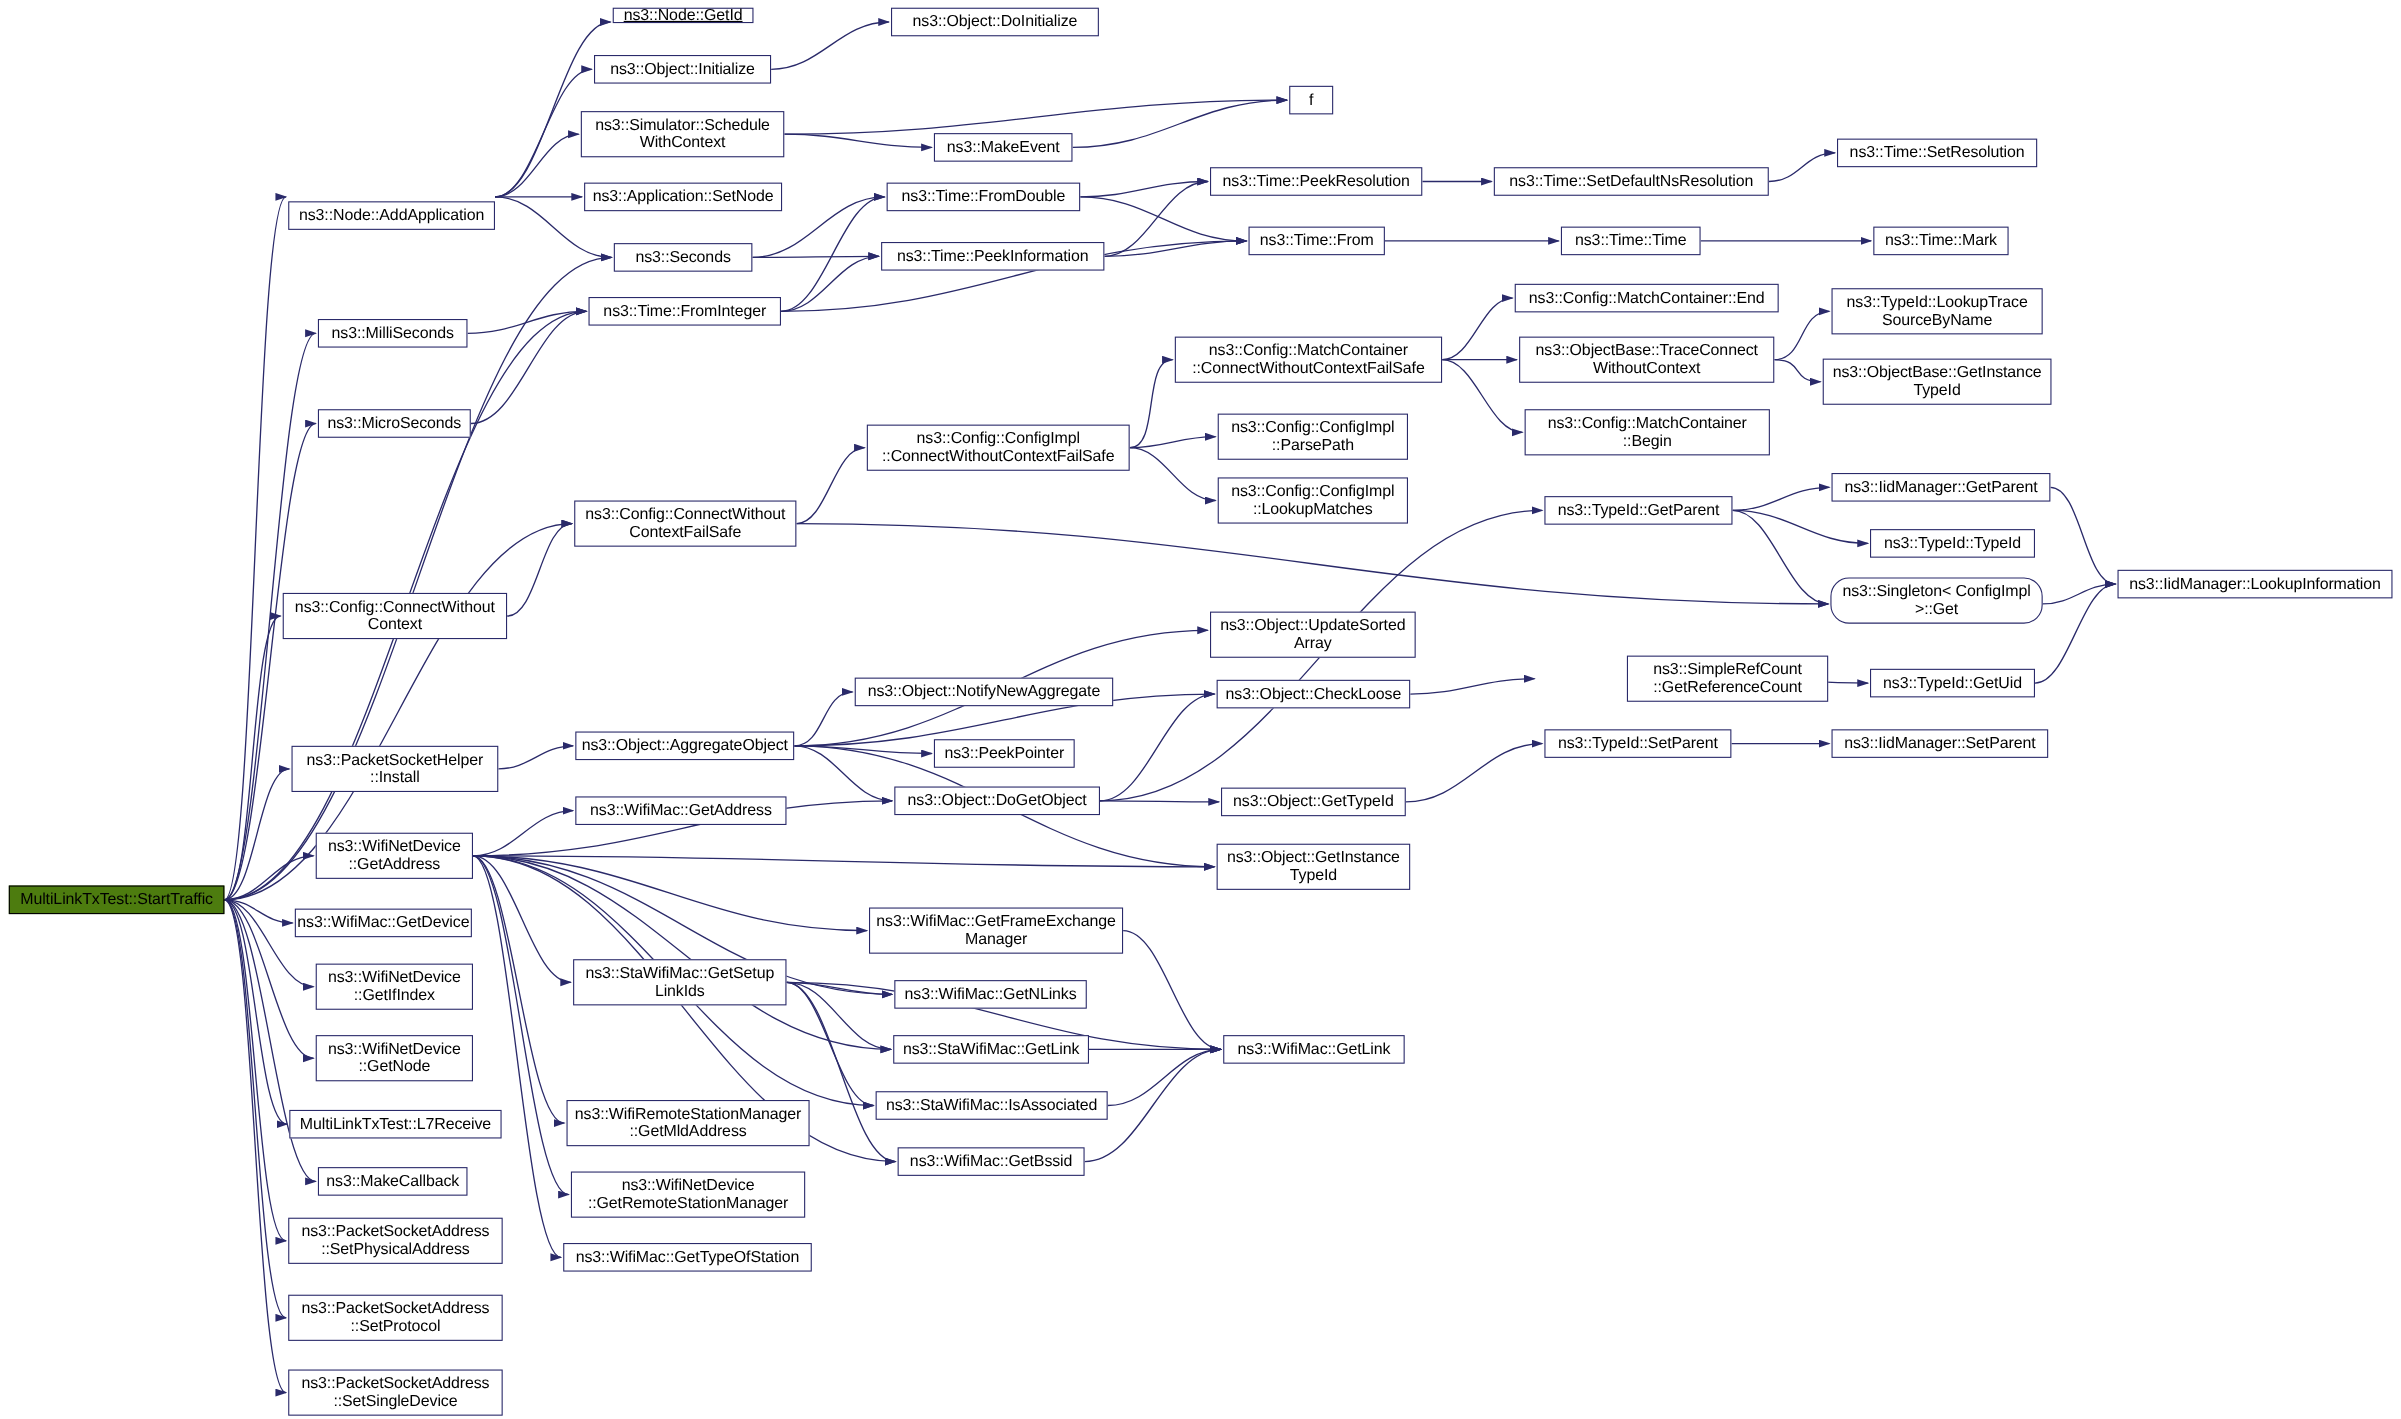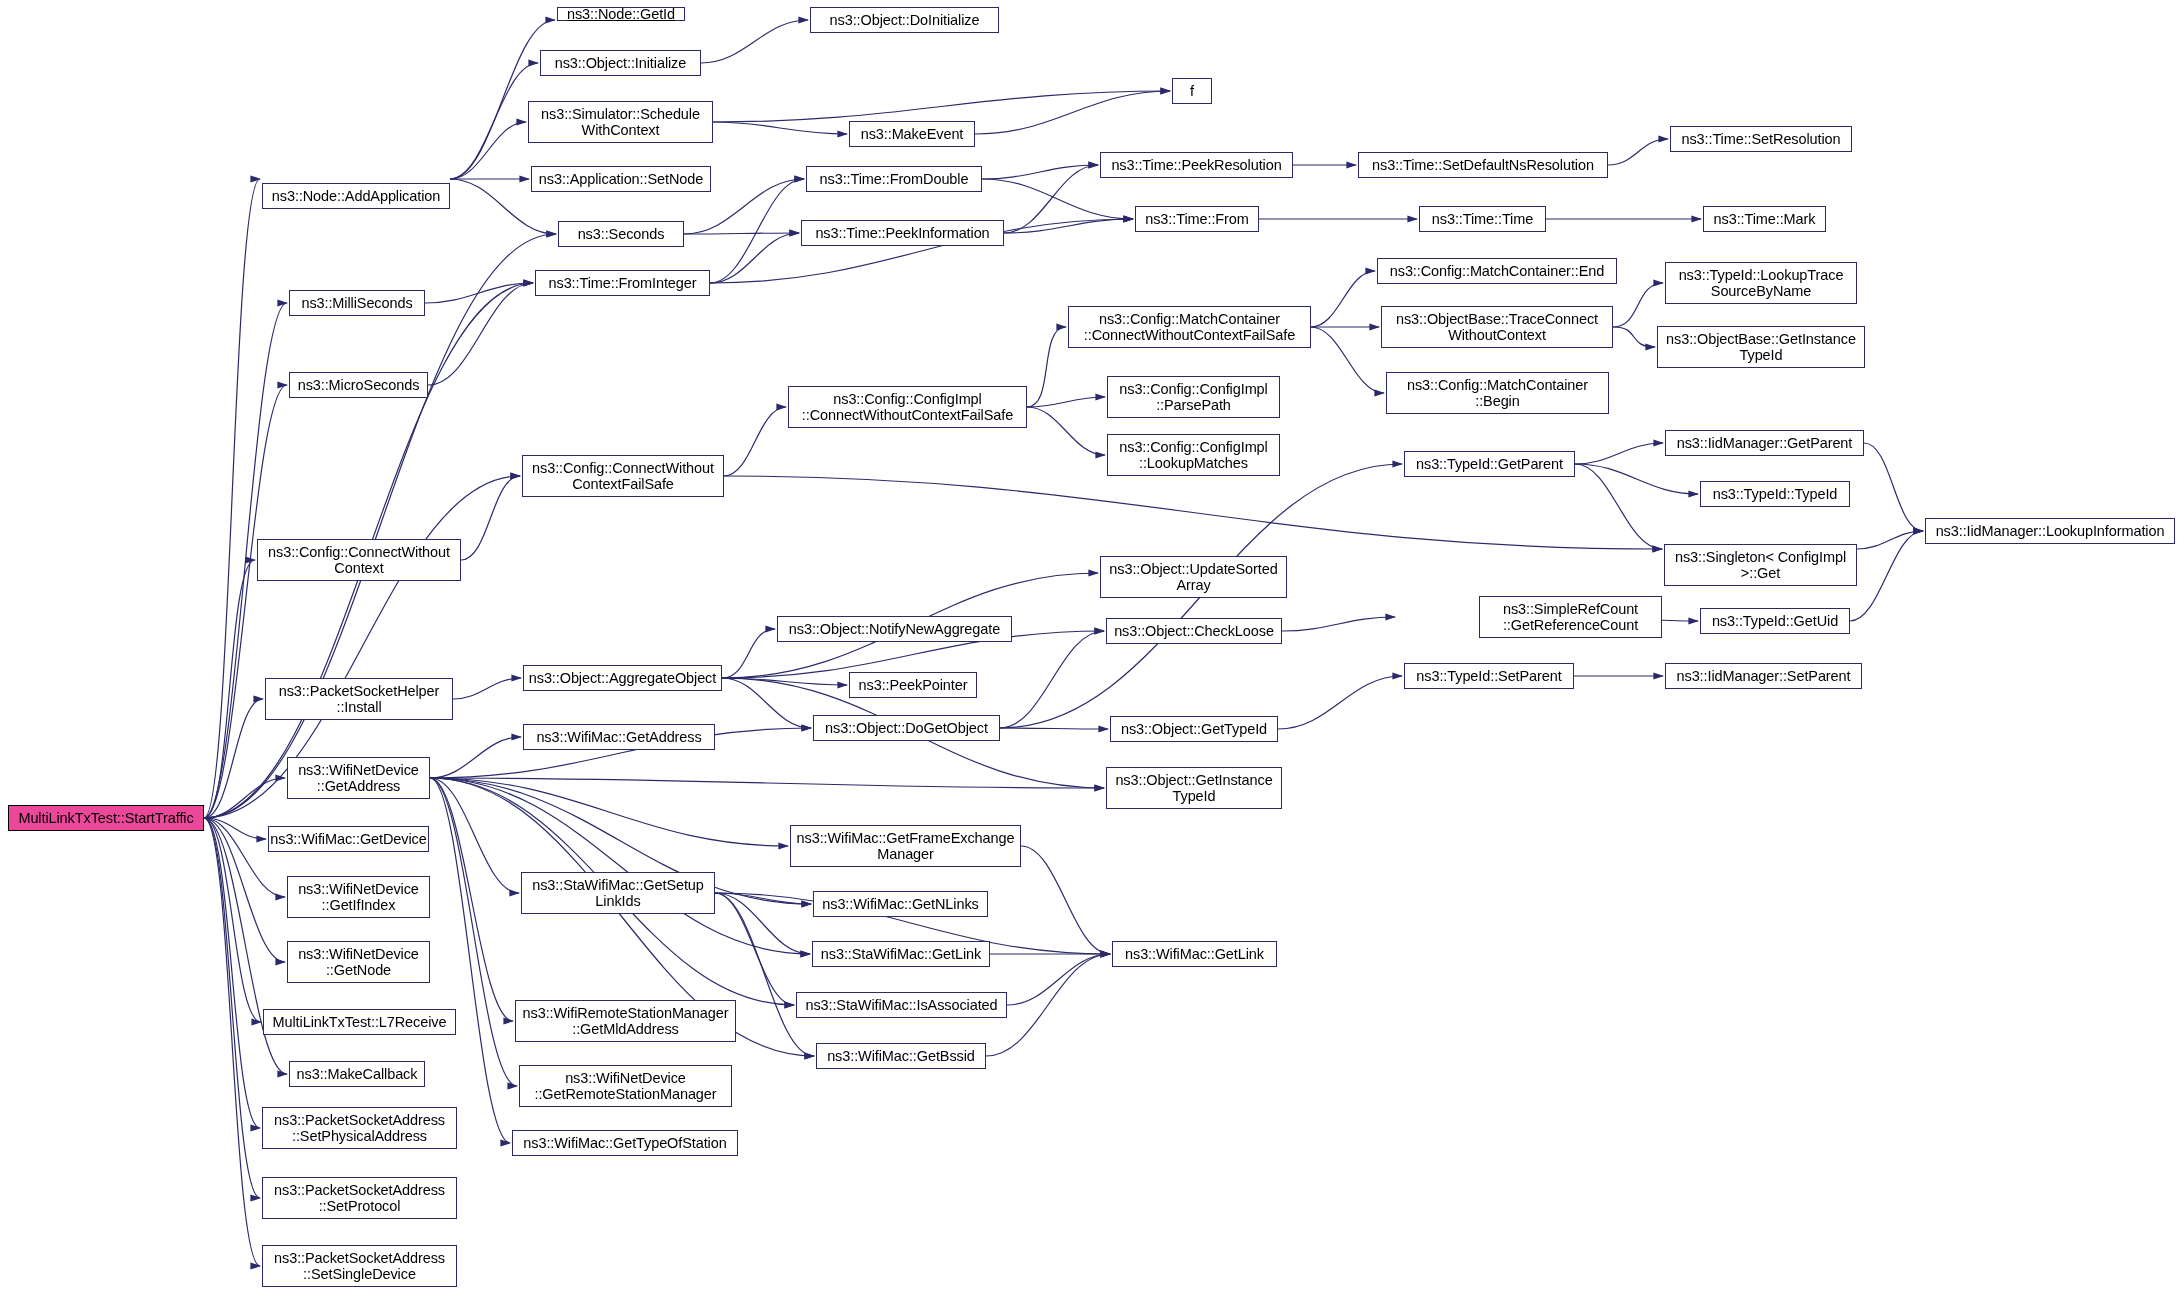--- a/index.html
+++ b/index.html
@@ -32,21 +32,21 @@
     font-size: 14.5px;
     line-height: 1.12;
     display: flex;
     align-items: center;
     justify-content: center;
     text-align: center;
     white-space: pre;
     letter-spacing: -0.1px;
   }
   .node.root {
-    background: #ec4899;
+    background: #4d7c0f;
     border: 1px solid #000000;
   }
 </style>
 </head>
 <body>
 
 <div id="canvas">
   <svg id="edges" viewBox="0 0 2183 1290">
     <defs>
       <marker id="arrow" markerWidth="9" markerHeight="9" refX="8" refY="3" orient="auto" markerUnits="strokeWidth">
@@ -231,21 +231,21 @@
 WithoutContext</div>
       <div class="node" style="left: 1386px; top: 372px; width: 223px; height: 42px;">ns3::Config::MatchContainer
 ::Begin</div>
       <div class="node" style="left: 1665px; top: 262px; width: 192px; height: 42px;">ns3::TypeId::LookupTrace
 SourceByName</div>
       <div class="node" style="left: 1657px; top: 326px; width: 208px; height: 42px;">ns3::ObjectBase::GetInstance
 TypeId</div>
       <div class="node" style="left: 1404px; top: 451px; width: 171px; height: 26px;">ns3::TypeId::GetParent</div>
       <div class="node" style="left: 1665px; top: 430px; width: 199px; height: 26px;">ns3::IidManager::GetParent</div>
       <div class="node" style="left: 1700px; top: 481px; width: 150px; height: 26px;">ns3::TypeId::TypeId</div>
-      <div class="node" style="left: 1664px; top: 544px; width: 193px; height: 42px;">ns3::Singleton&lt; ConfigImpl
+      <div class="node" style="left: 1664px; top: 525px; width: 193px; height: 42px; border-radius: 17px;">ns3::Singleton&lt; ConfigImpl
 &gt;::Get</div>
       <div class="node" style="left: 1925px; top: 518px; width: 250px; height: 26px;">ns3::IidManager::LookupInformation</div>
       <div class="node" style="left: 1479px; top: 596px; width: 183px; height: 42px;">ns3::SimpleRefCount
 ::GetReferenceCount</div>
       <div class="node" style="left: 1700px; top: 608px; width: 150px; height: 26px;">ns3::TypeId::GetUid</div>
       <div class="node" style="left: 1404px; top: 663px; width: 170px; height: 26px;">ns3::TypeId::SetParent</div>
       <div class="node" style="left: 1665px; top: 663px; width: 197px; height: 26px;">ns3::IidManager::SetParent</div>
     </div>
 </div>
 

